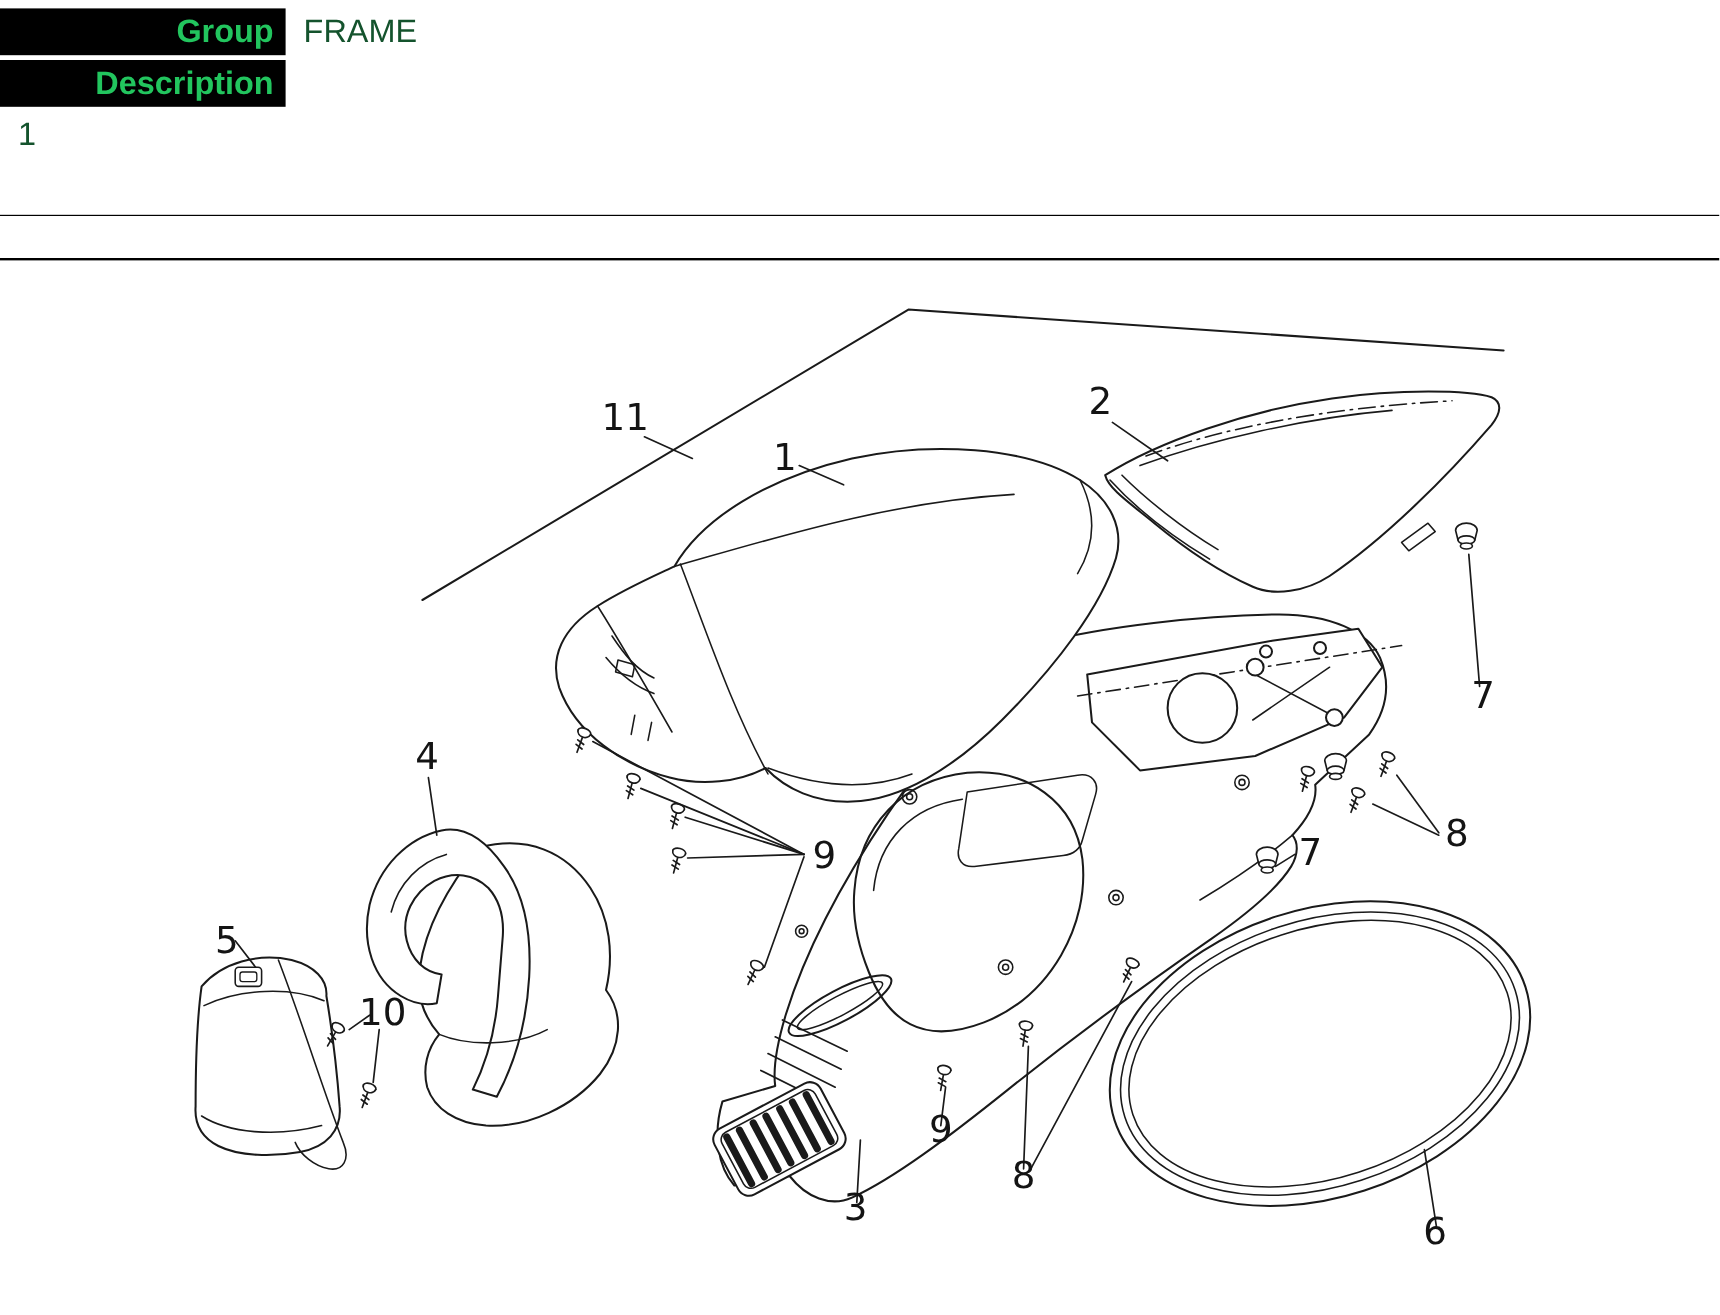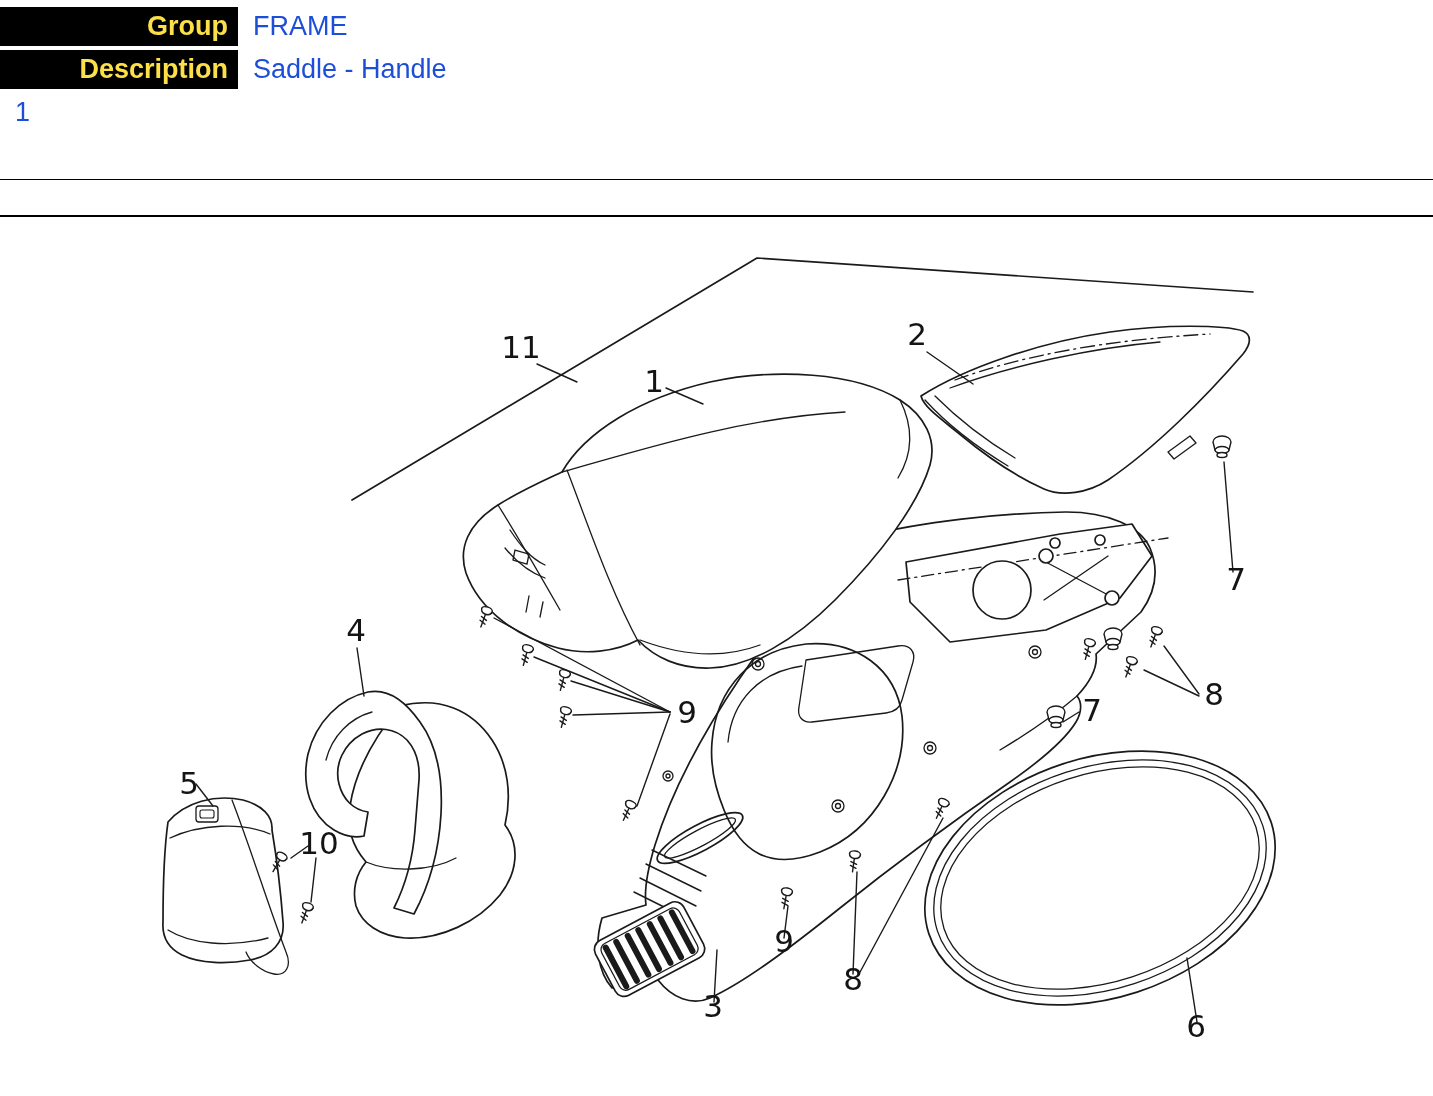--- a/index.html
+++ b/index.html
@@ -3,46 +3,45 @@
 <meta charset="utf-8">
 <style>
   html,body { margin:0; padding:0; background:#fff; }
   .page {
     position:relative; width:1433px; height:1096px; background:#fff;
     font-family:"Liberation Sans", sans-serif; overflow:hidden;
   }
   .header-table { position:absolute; top:7px; left:0; width:1433px; }
   .header-row { display:flex; height:39px; margin-bottom:4px; }
   .header-label {
-    width:238px; background:#000; color:#fde047; font-weight:bold;
+    width:238px; background:#000; color:#22c55e; font-weight:bold;
     font-size:27px; line-height:39px; text-align:right; padding-right:10px;
     box-sizing:border-box; flex:0 0 auto;
   }
   .header-value {
     flex:1; margin-left:4px; font-size:27px; line-height:39px;
-    padding-left:11px; color:#1d4ed8; background:#fff;
+    padding-left:11px; color:#14532d; background:#fff;
   }
   .table-bottom-line { position:absolute; top:179px; left:0; width:1433px; height:1px; background:#000; }
   .rule { position:absolute; top:215px; left:0; width:1433px; height:2px; background:#000; }
   svg.diagram { position:absolute; top:0; left:0; width:1433px; height:1096px; }
   .callout { font:31px "DejaVu Sans", sans-serif; fill:#141414; }
 </style>
 </head>
 <body>
 
 <div class="page">
 
   <div class="header-table">
     <div class="header-row">
       <div class="header-label">Group</div>
       <div class="header-value">FRAME</div>
     </div>
     <div class="header-row">
       <div class="header-label">Description</div>
-      <div class="header-value">Saddle - Handle</div>
     </div>
     <div class="header-row">
       <div class="header-value">1</div>
     </div>
   </div>
   <div class="table-bottom-line"></div>
   <div class="rule"></div>
 
   <svg class="diagram" viewBox="0 0 1433 1096" xmlns="http://www.w3.org/2000/svg">
     <defs>

